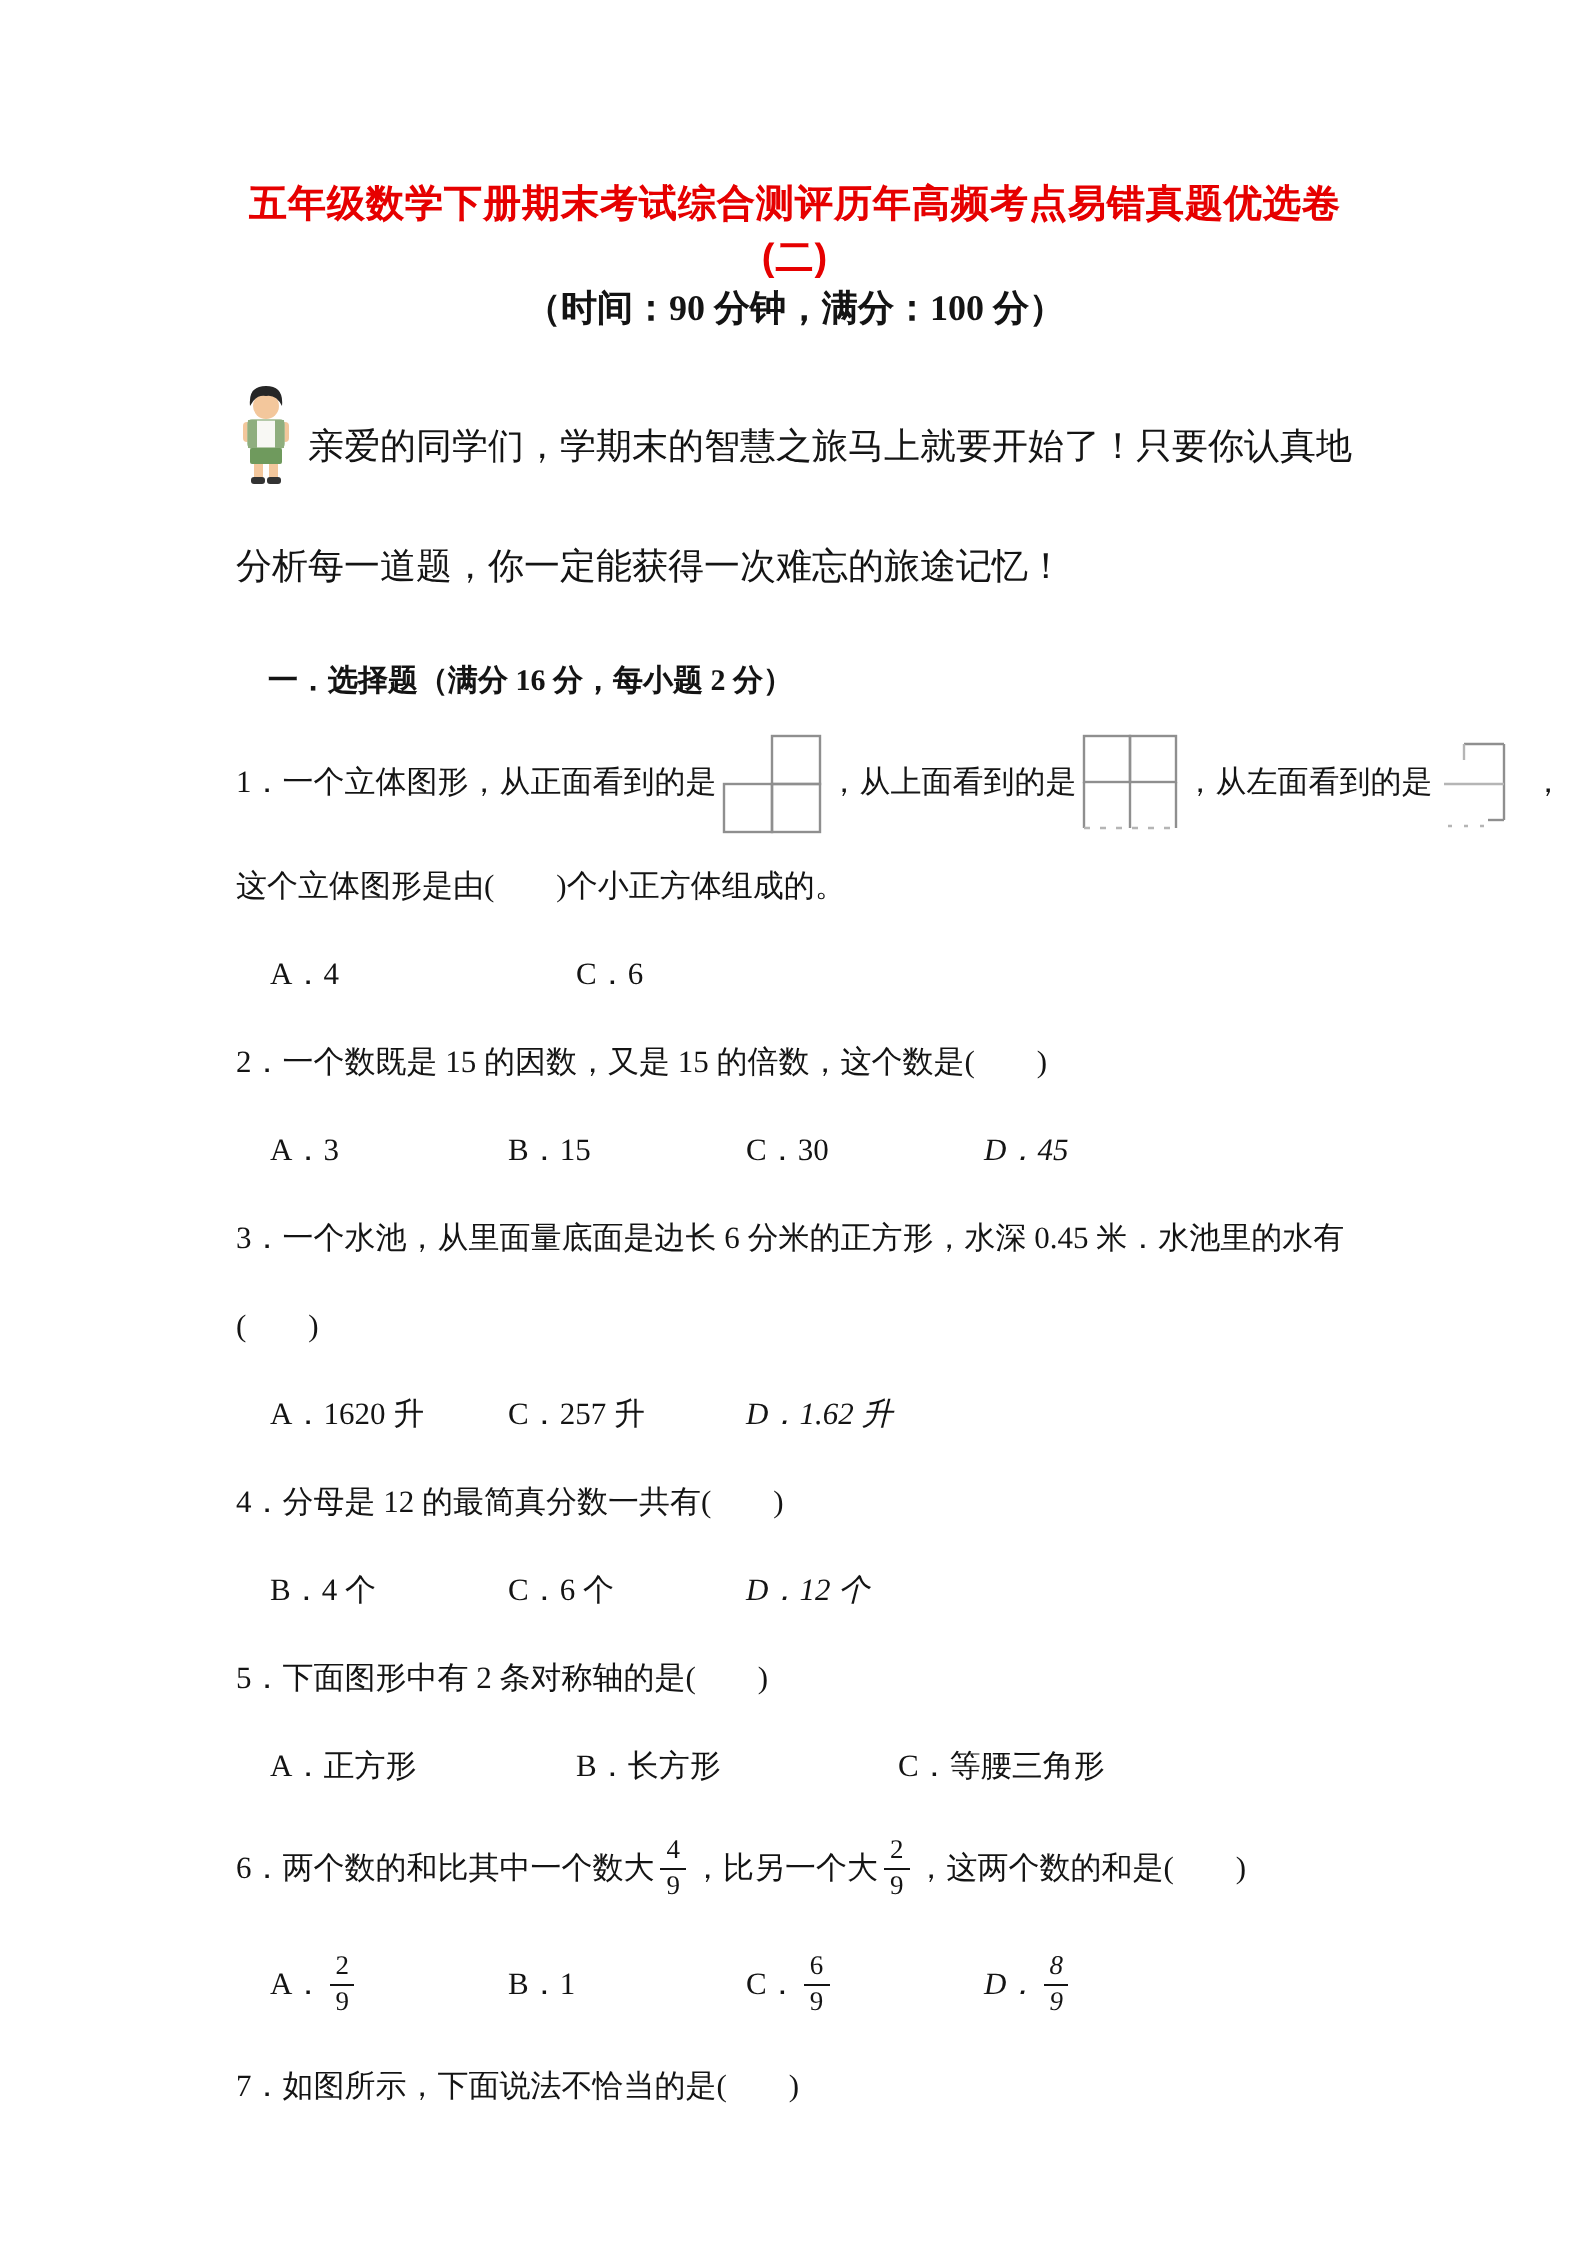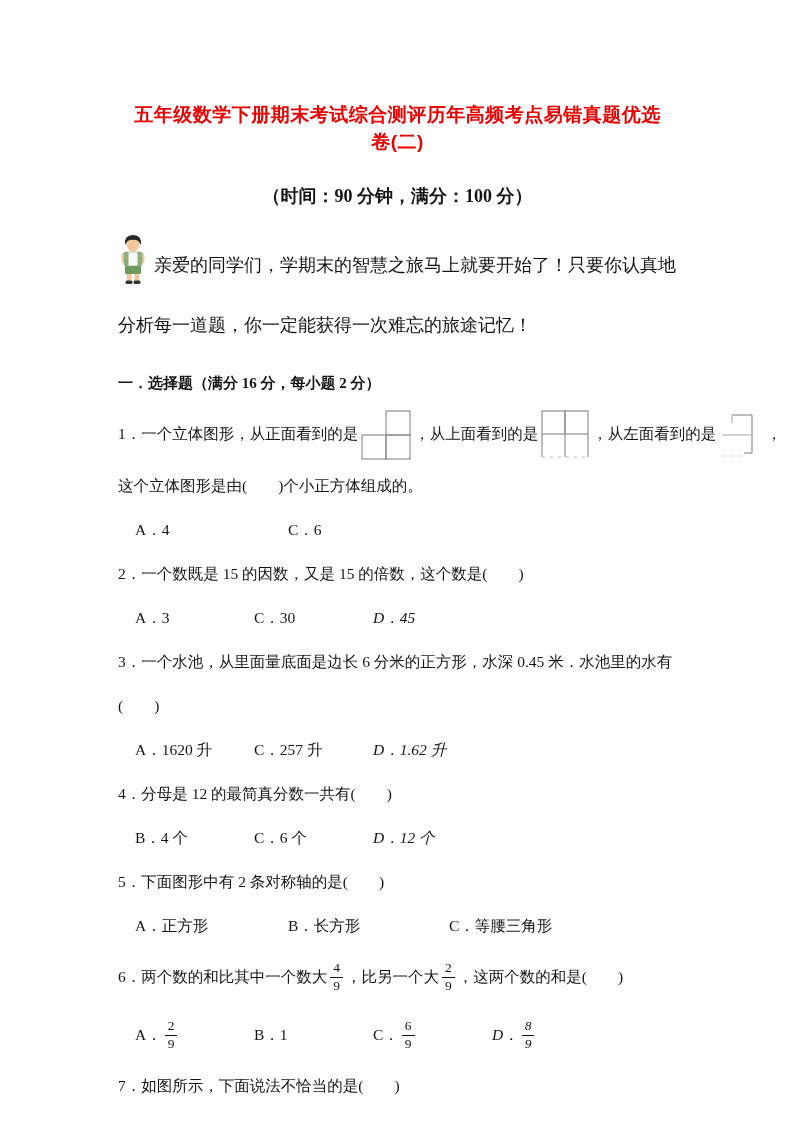--- a/index.html
+++ b/index.html
@@ -4,34 +4,34 @@
 <style>
   html,body { margin:0; padding:0; background:#ffffff; }
   body {
     width:793px; height:1122px; overflow:hidden; position:relative;
     font-family:"Liberation Serif","DejaVu Serif",serif;
     color:#141414;
   }
   .page { padding:90px 116px 0 118px; }
 
   .doc-title {
-    margin:12px; text-align:center;
+    margin:0; text-align:center;
     font-family:"Liberation Sans","DejaVu Sans",sans-serif;
     font-weight:bold; font-size:19px; letter-spacing:0.5px;
     color:#e60000; line-height:1.4;
   }
   .doc-subtitle {
-    margin-top:30px; text-align:center;
+    text-align:center;
     font-weight:bold; font-size:18px; line-height:1.3;
   }
 
   .intro { margin-top:24px; font-size:18px; line-height:46px; }
   .intro .kid-icon { display:inline-block; vertical-align:-14px; margin-right:6px; }
 
-  .section-heading { margin-top:14px; font-weight:bold; font-size:15px; line-height:42px; }
+  .section-heading { margin-top:14px; font-weight:bold; font-size:15px; line-height:42px;margin-left:16px; }
 
   .question { font-size:15.5px; }
   .q-line   { line-height:44px; }
   .q-line-diagrams { line-height:60px; white-space:nowrap; }
   .q-line-diagrams svg { vertical-align:-24px; margin:0 2px; }
 
   .options { display:flex; align-items:center; padding-left:17px; line-height:44px; }
   .options.cols4 .opt { width:119px; }
   .options.cols4 .opt:last-child { width:auto;font-style:italic; }
   .options.cols3 .opt { width:153px;font-family:Liberation Serif, serif; }
@@ -108,20 +108,21 @@
     <div class="options cols3">
       <span class="opt">A．4</span>
       <span class="opt">C．6</span>
     </div>
   </div>
 
   <div class="question">
     <div class="q-line">2．一个数既是 15 的因数，又是 15 的倍数，这个数是(　　)</div>
     <div class="options cols4">
       <span class="opt">A．3</span>
+      <span class="opt">B．15</span>
       <span class="opt">C．30</span>
       <span class="opt">D．45</span>
     </div>
   </div>
 
   <div class="question">
     <div class="q-line">3．一个水池，从里面量底面是边长 6 分米的正方形，水深 0.45 米．水池里的水有(　　)</div>
     <div class="options cols4">
       <span class="opt">A．1620 升</span>
       <span class="opt">C．257 升</span>

